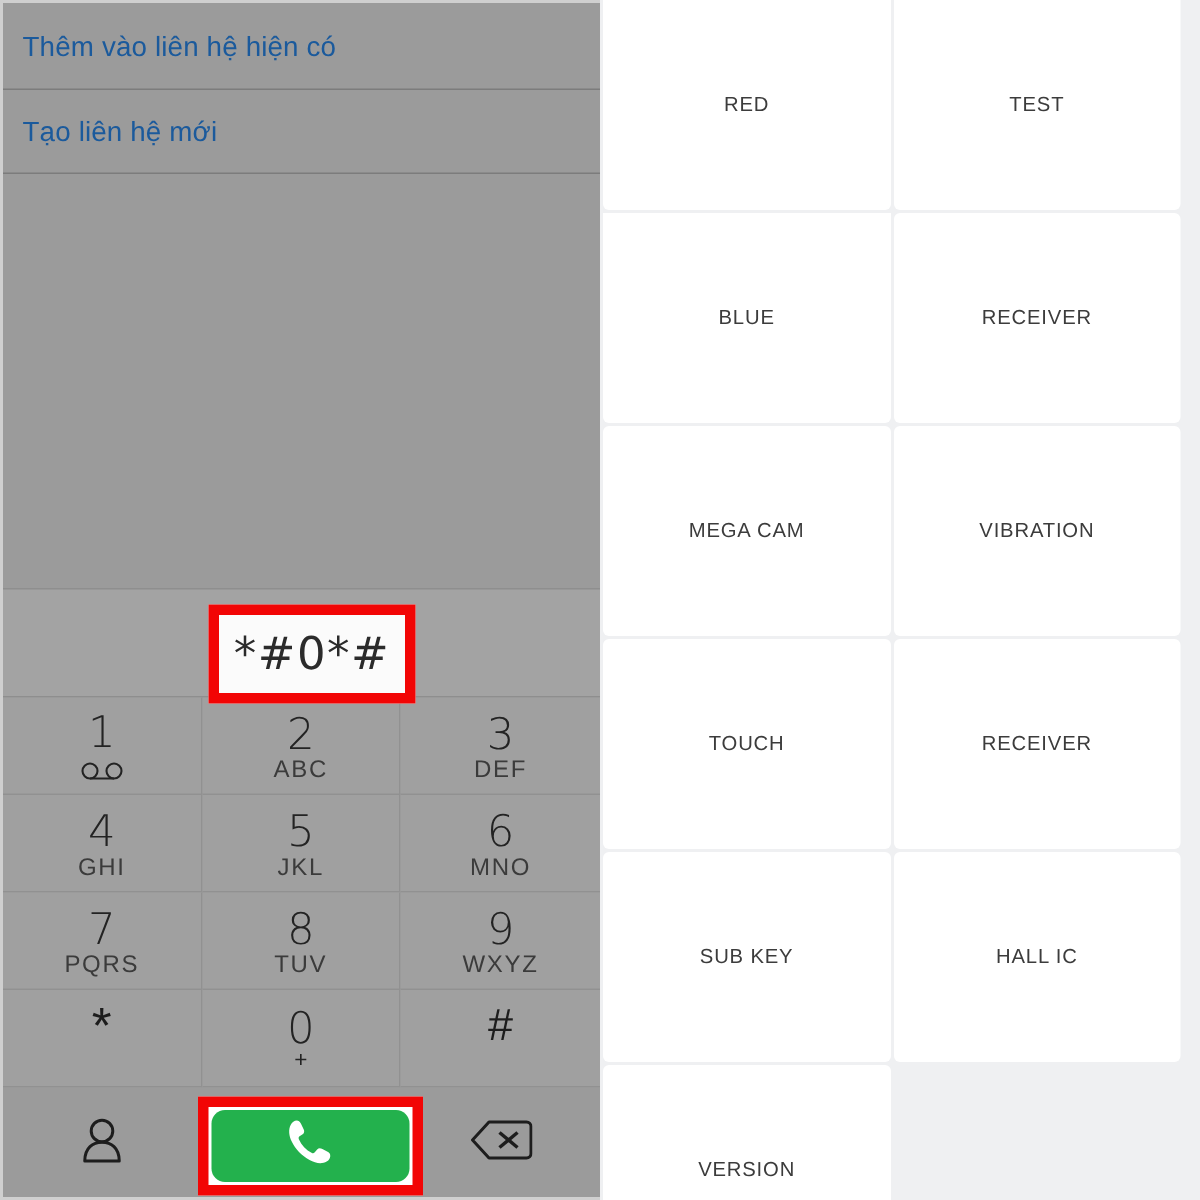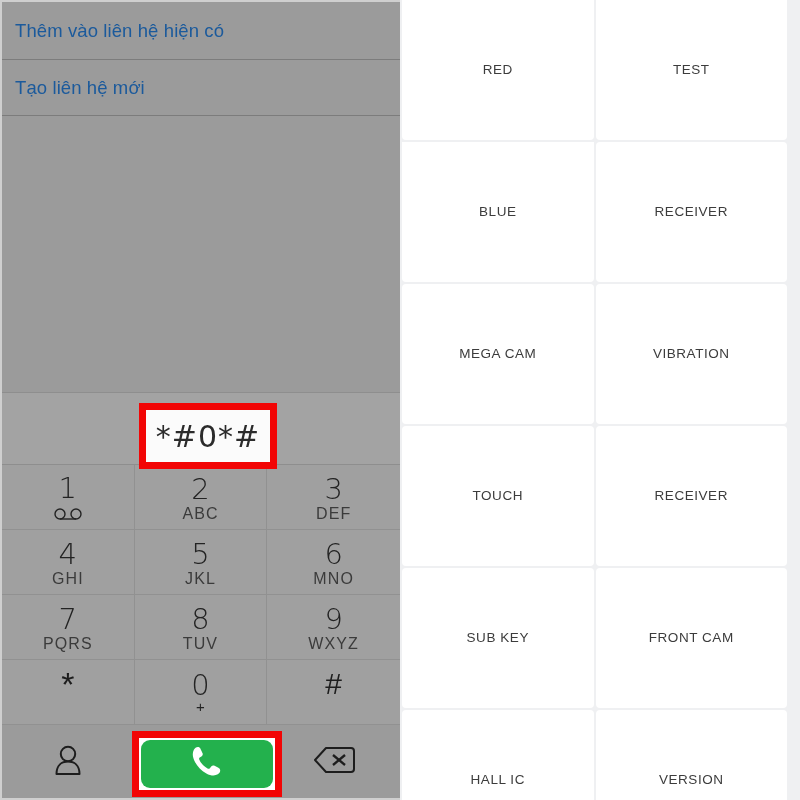--- a/index.html
+++ b/index.html
@@ -308,23 +308,20 @@
     <div class="tile">
         <span class="tile-label">TOUCH</span>
       </div>
 
     <div class="tile">
         <span class="tile-label">RECEIVER</span>
       </div>
     <div class="tile">
         <span class="tile-label">SUB KEY</span>
       </div>
-    <div class="tile">
-        <span class="tile-label">FRONT CAM</span>
-      </div>
 
     <div class="tile">
         <span class="tile-label">HALL IC</span>
       </div>
 
     <div class="tile">
         <span class="tile-label">VERSION</span>
       </div>
     <div class="tile empty"></div>
     <div class="tile empty"></div>

